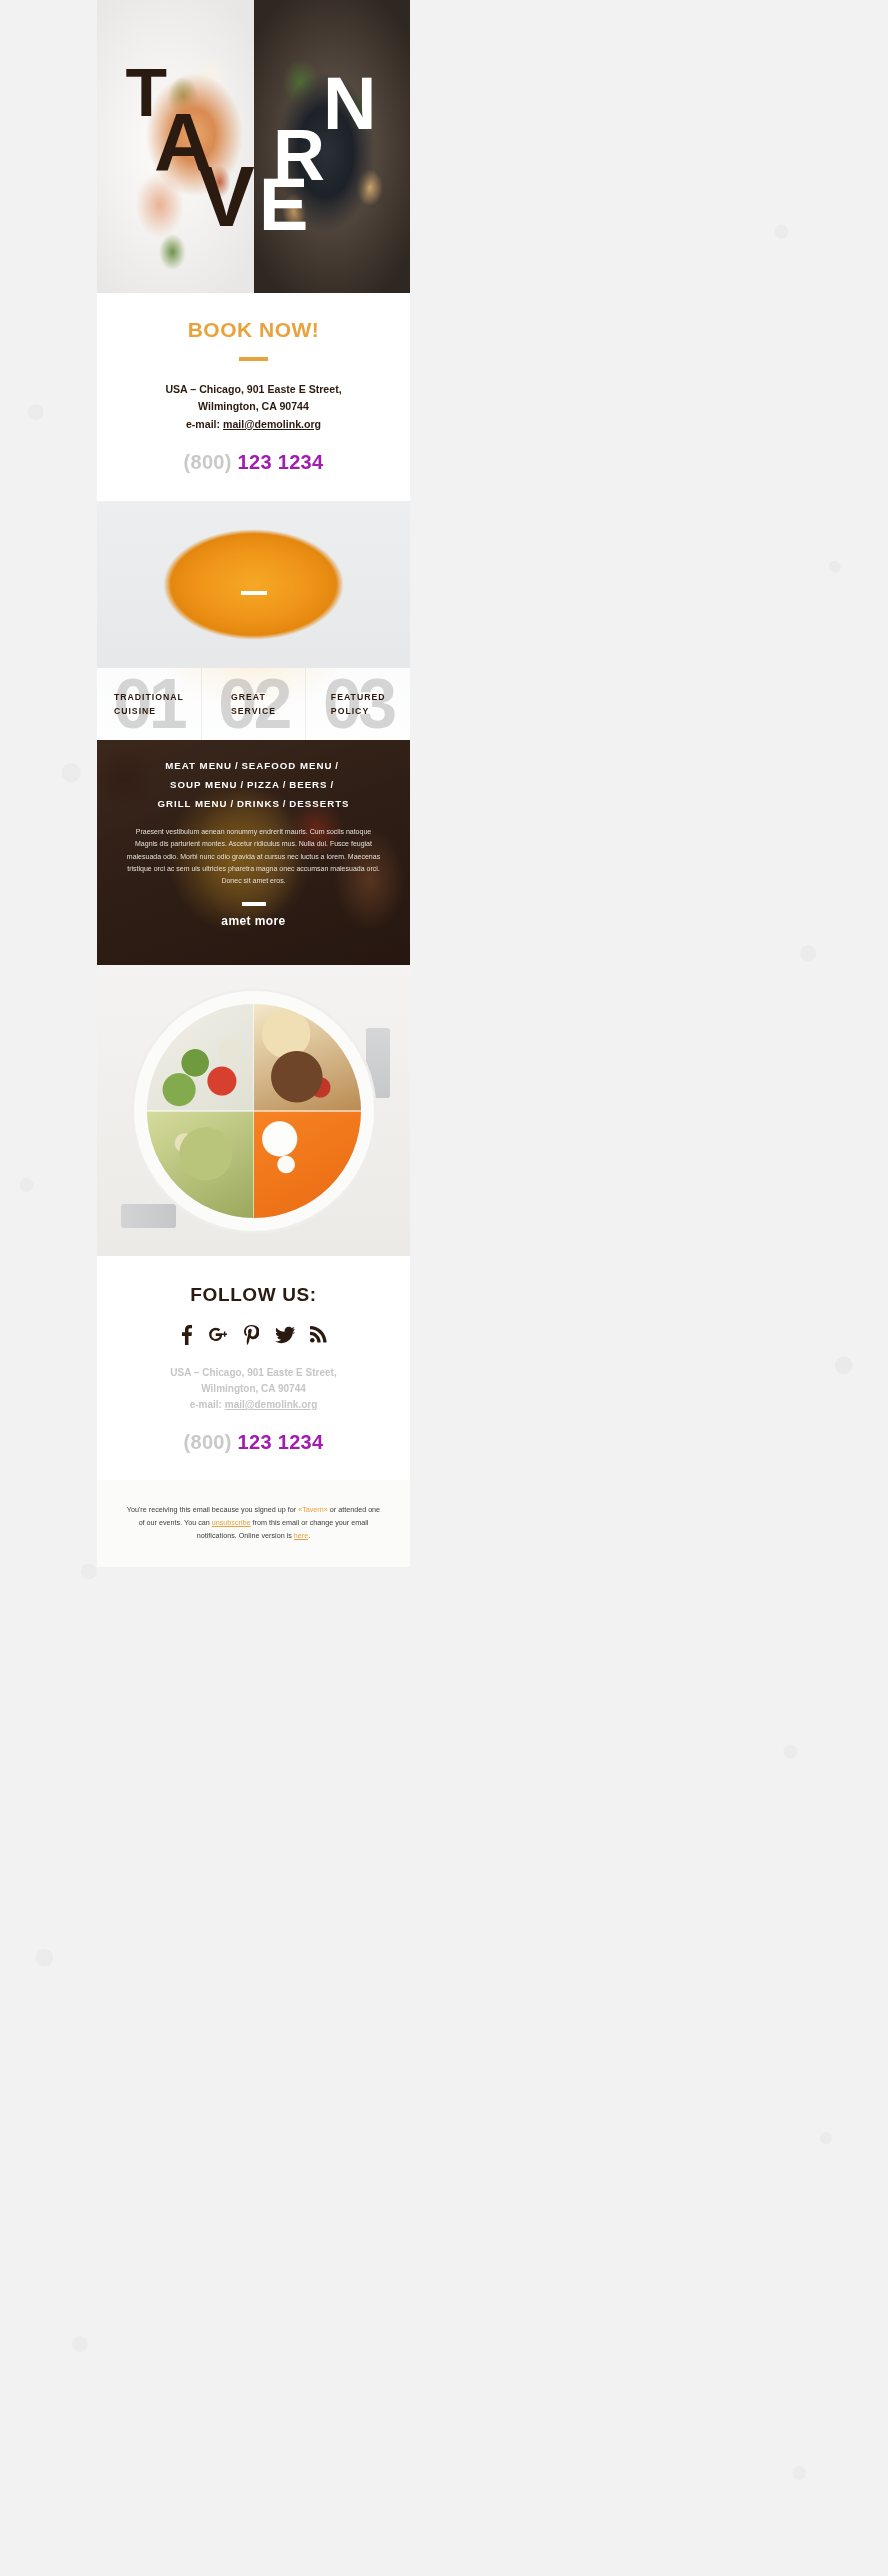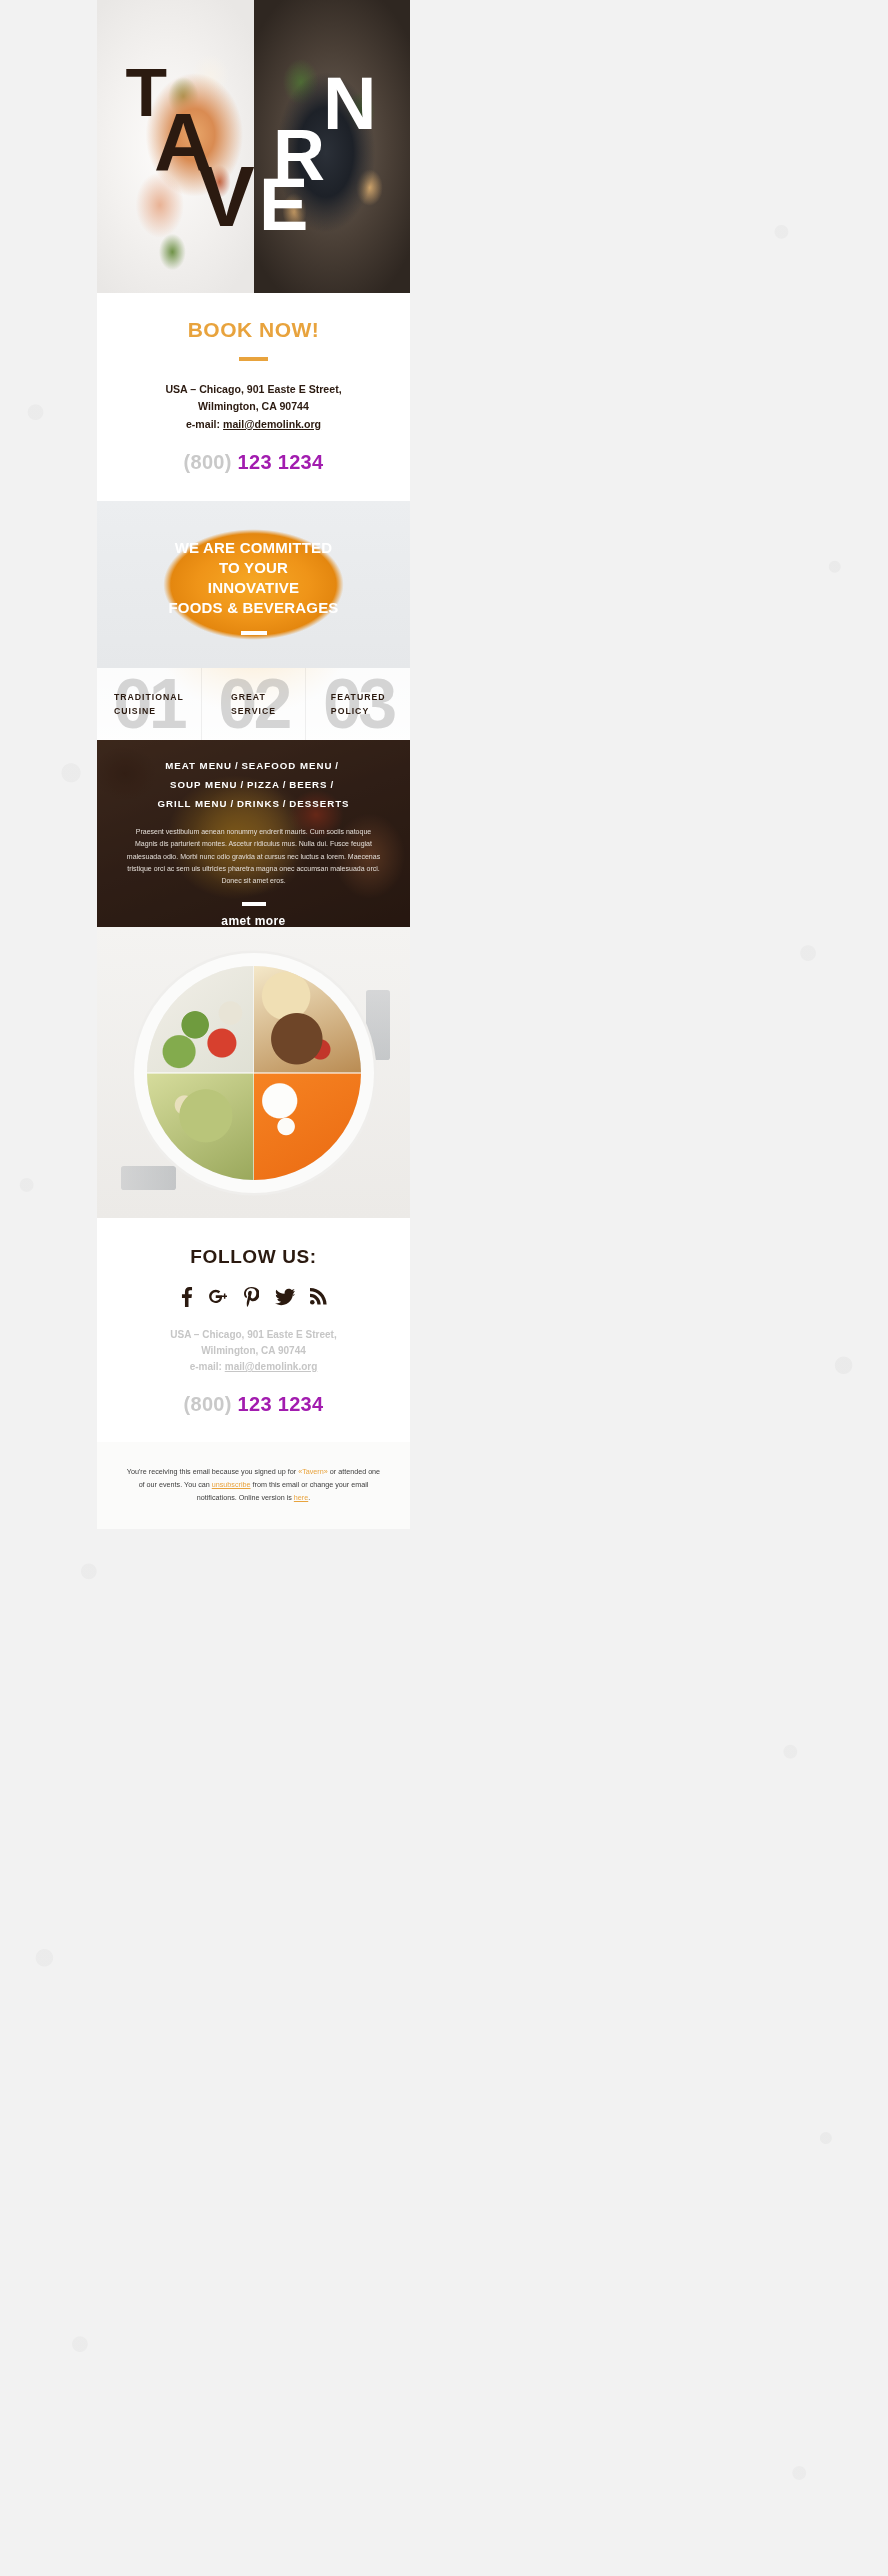--- a/index.html
+++ b/index.html
@@ -197,21 +197,21 @@
     font-size: 8.7px;
     font-weight: bold;
     letter-spacing: 1px;
     line-height: 1.65;
     text-align: left;
   }
 
   
   .menu {
     position: relative;
-    height: 187px;
+    height: 225px;
     overflow: hidden;
     background:
       radial-gradient(ellipse 14% 20% at 9% 18%, #3a2418 0%, rgba(58,36,24,0) 72%),
       radial-gradient(ellipse 30% 46% at 44% 52%, #b4831e 0%, rgba(180,131,30,0.45) 42%, rgba(180,131,30,0) 72%),
       radial-gradient(ellipse 12% 18% at 70% 40%, #93331d 0%, rgba(147,51,29,0) 74%),
       radial-gradient(ellipse 15% 30% at 87% 62%, #7a4a2c 0%, rgba(122,74,44,0) 76%),
       radial-gradient(ellipse 24% 40% at 50% 52%, #8a6430 0%, rgba(138,100,48,0) 78%),
       linear-gradient(160deg, #4a3324 0%, #34231a 48%, #251710 100%);
   }
   .menu-overlay {
@@ -379,26 +379,20 @@
         <div><span>e-mail: </span><a href="#">mail@demolink.org</a></div>
       </div>
       <div class="phone">
         <span class="code">(800)</span>
         <span class="num">123 1234</span>
       </div>
     </div>
 
     <div class="committed">
       <div class="committed-inner">
-        <p>
-          <span>WE ARE COMMITTED</span><br>
-          <span>TO YOUR</span><br>
-          <span>INNOVATIVE</span><br>
-          <span>FOODS &amp; BEVERAGES</span>
-        </p>
         <div class="rule-white"></div>
       </div>
     </div>
 
     <div class="features">
       <div class="feat">
         <span class="feat-num">01</span>
         <span class="feat-label">
           <span>TRADITIONAL</span><br>
           <span>CUISINE</span>

